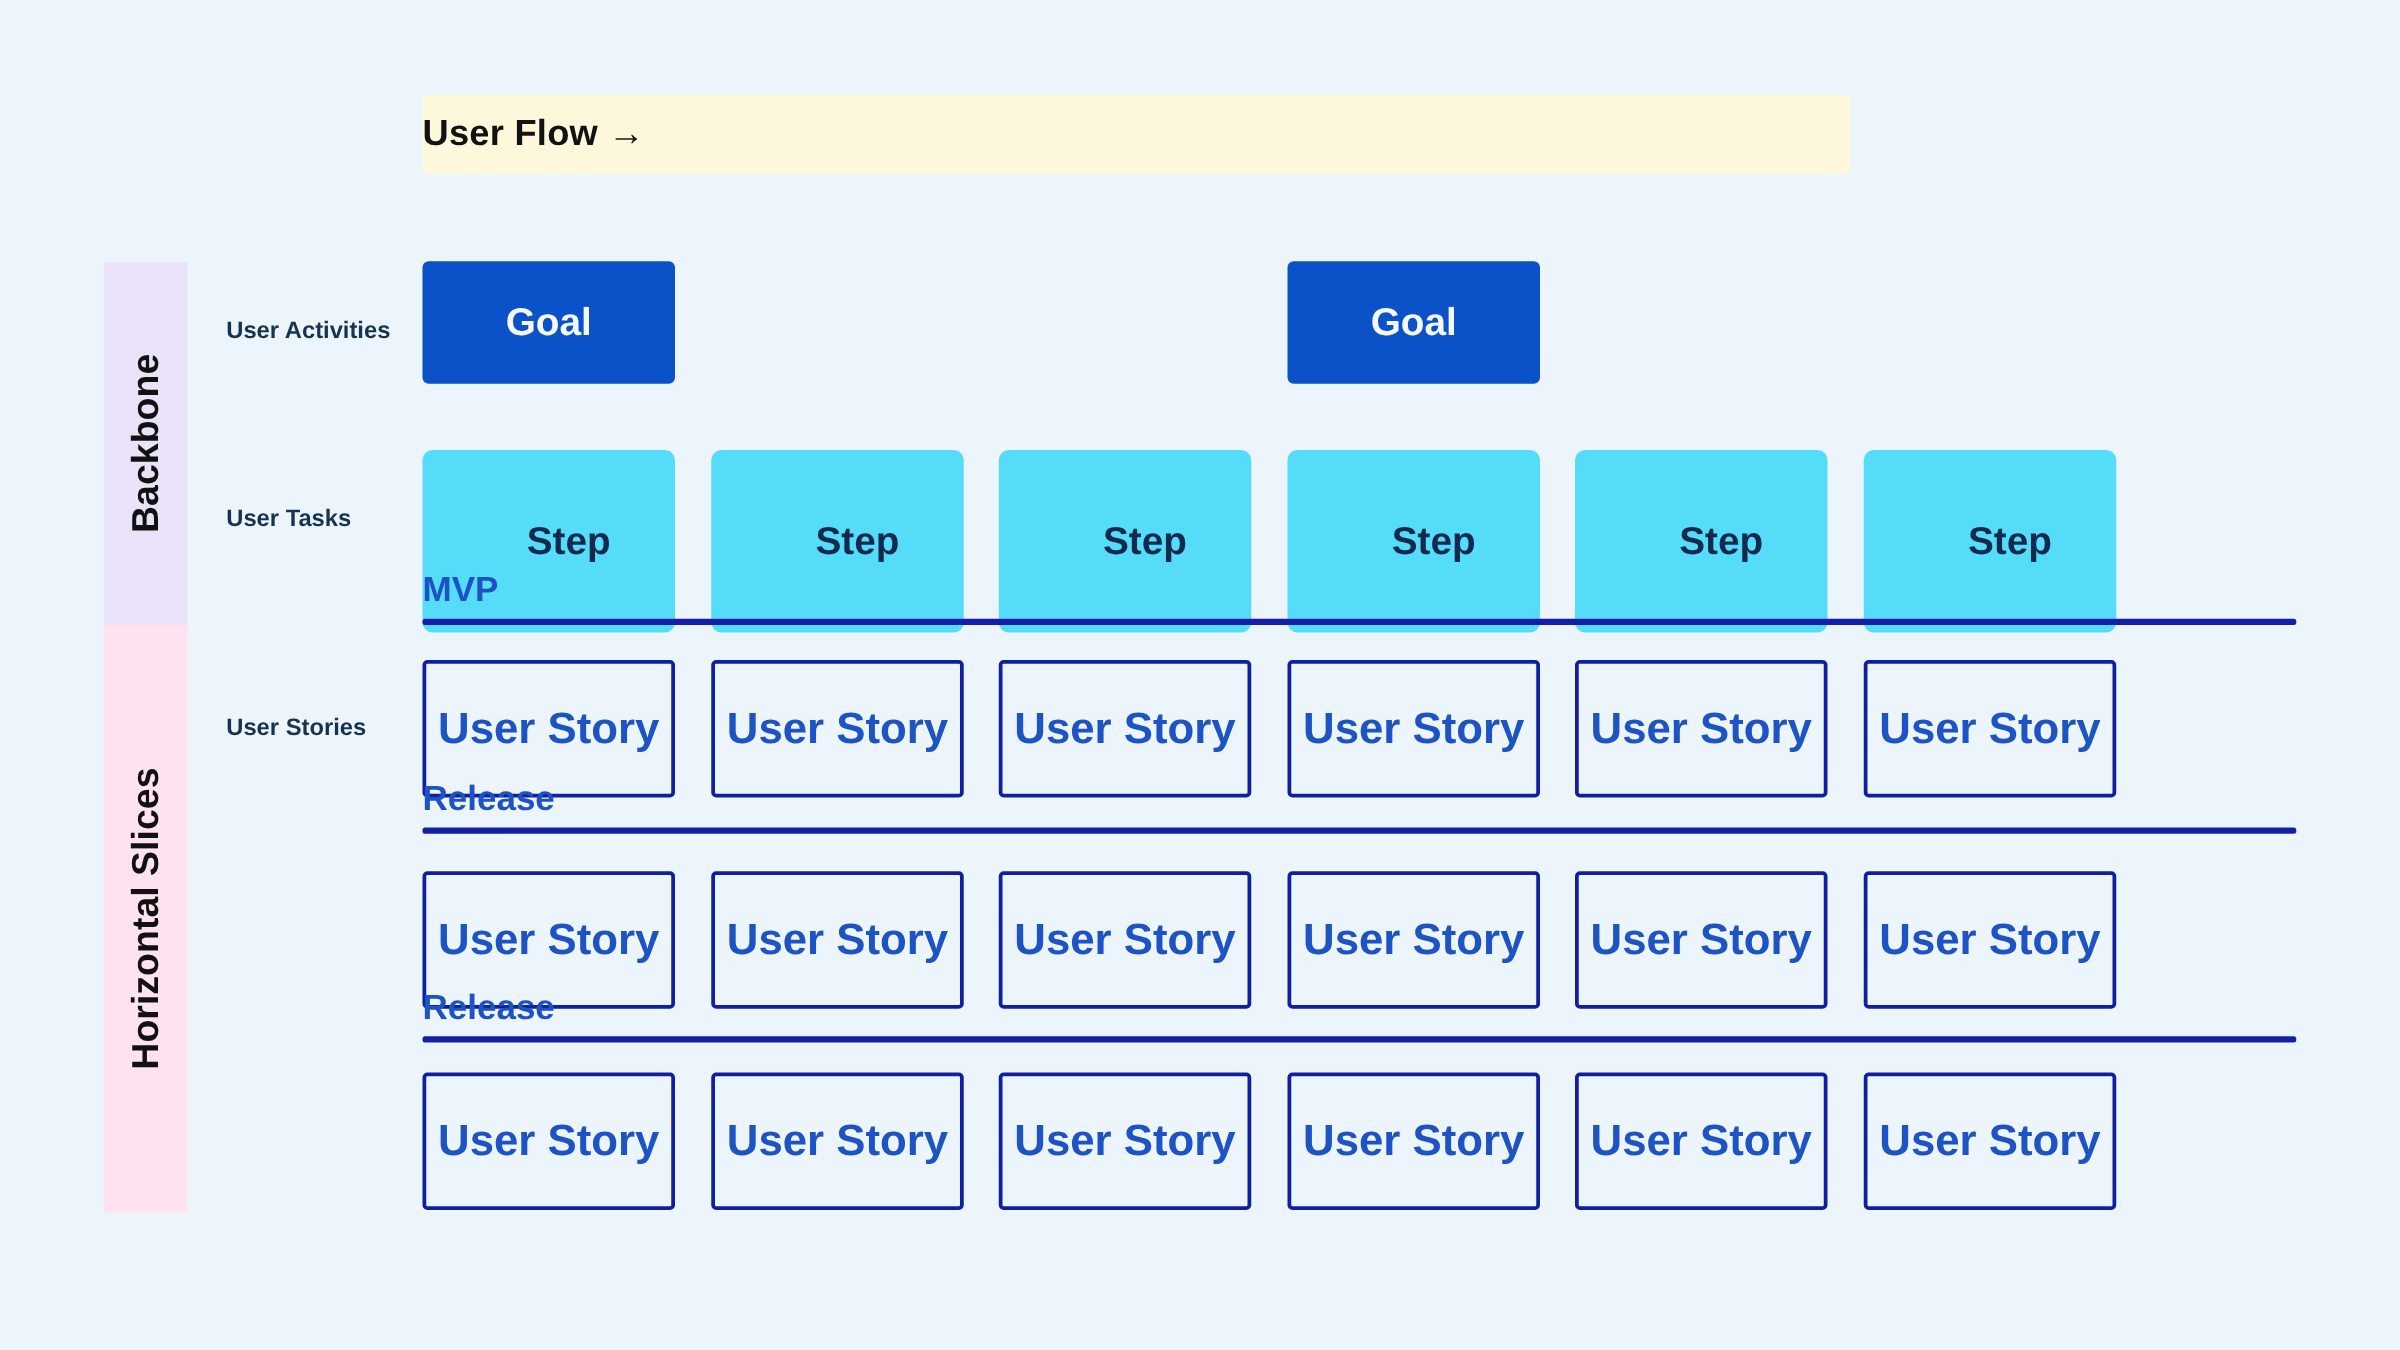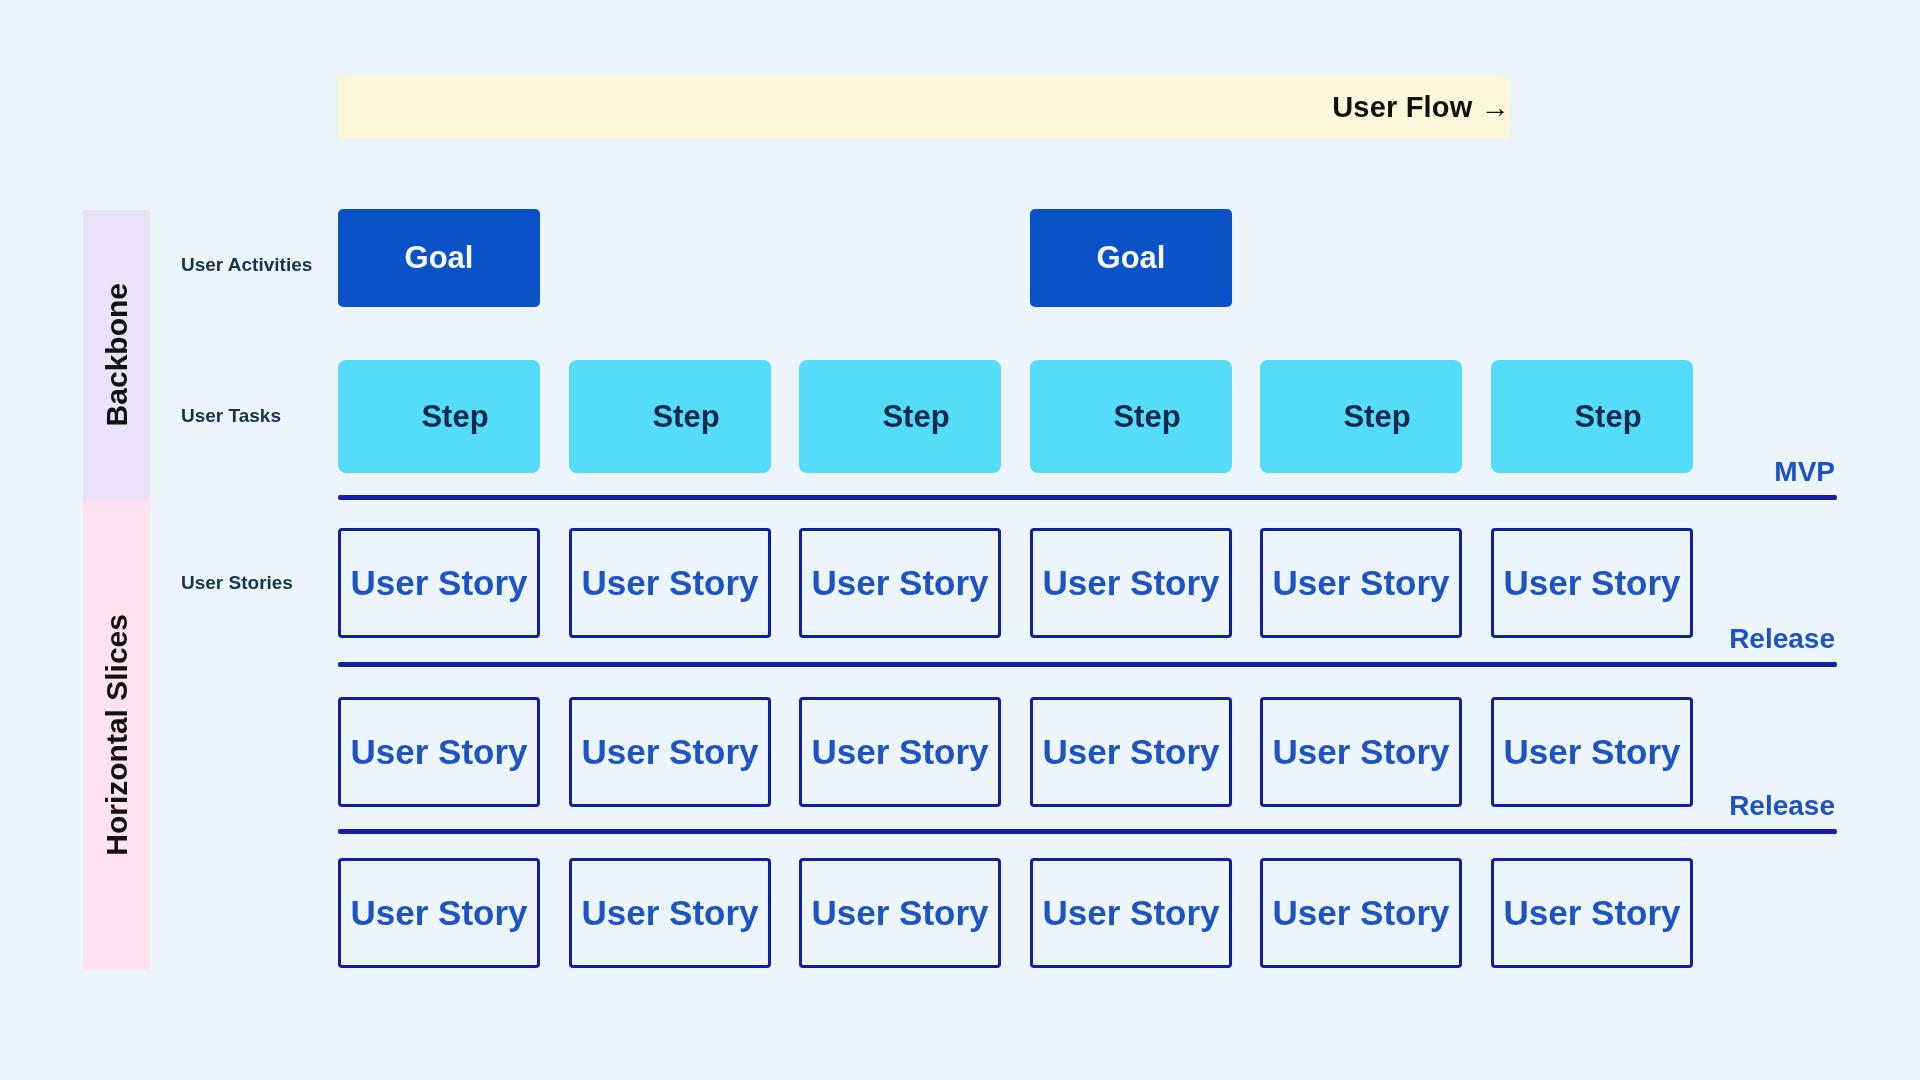--- a/index.html
+++ b/index.html
@@ -23,21 +23,21 @@
   body{
     width:1920px;height:1080px;overflow:hidden;
     background:var(--background);
     font-family:"Liberation Sans","DejaVu Sans",sans-serif;
   }
   #stage{position:relative;width:1920px;height:1080px;}
 
   .banner{
     position:absolute;left:338px;top:76px;width:1142px;height:63px;
     background:var(--banner-bg);
-    display:flex;align-items:center;justify-content:flex-end;padding-left:30px;
+    display:flex;align-items:center;justify-content:flex-start;
   }
   .banner span{
     font-size:29px;font-weight:700;color:var(--banner-text);letter-spacing:.2px;
   }
 
   .strip{
     position:absolute;left:83px;width:67px;
     display:flex;align-items:center;justify-content:center;
   }
   .strip-backbone{top:210px;height:290px;background:var(--backbone-strip);}
@@ -59,36 +59,36 @@
   .box{
     position:absolute;width:202px;box-sizing:border-box;
     display:flex;align-items:center;justify-content:center;
     font-weight:700;
   }
   .goal-box{
     height:98px;background:var(--goal-bg);color:var(--goal-text);
     border-radius:5px;font-size:31px;
   }
   .step-box{
-    height:113px;background:var(--step-bg);color:var(--step-text);
+    height:146px;background:var(--step-bg);color:var(--step-text);
     border-radius:8px;font-size:31px;padding-left:32px;
   }
   .story-box{
     height:110px;background:transparent;
     border:3px solid var(--story-border);border-radius:4px;
     color:var(--story-text);font-size:35px;
   }
 
   .divider{
     position:absolute;left:338px;width:1499px;height:5px;
     background:var(--divider);border-radius:2px;
   }
   .milestone-label{
     position:absolute;left:338px;width:1499px;height:34px;
-    text-align:right;font-size:28px;font-weight:700;line-height:34px;
+    font-size:28px;font-weight:700;line-height:34px;
     color:var(--milestone-text);padding-right:2px;box-sizing:border-box;
   }
 </style>
 </head>
 <body>
 
 <div id="stage">
 
   <div class="banner">
     <span>User Flow →</span>

